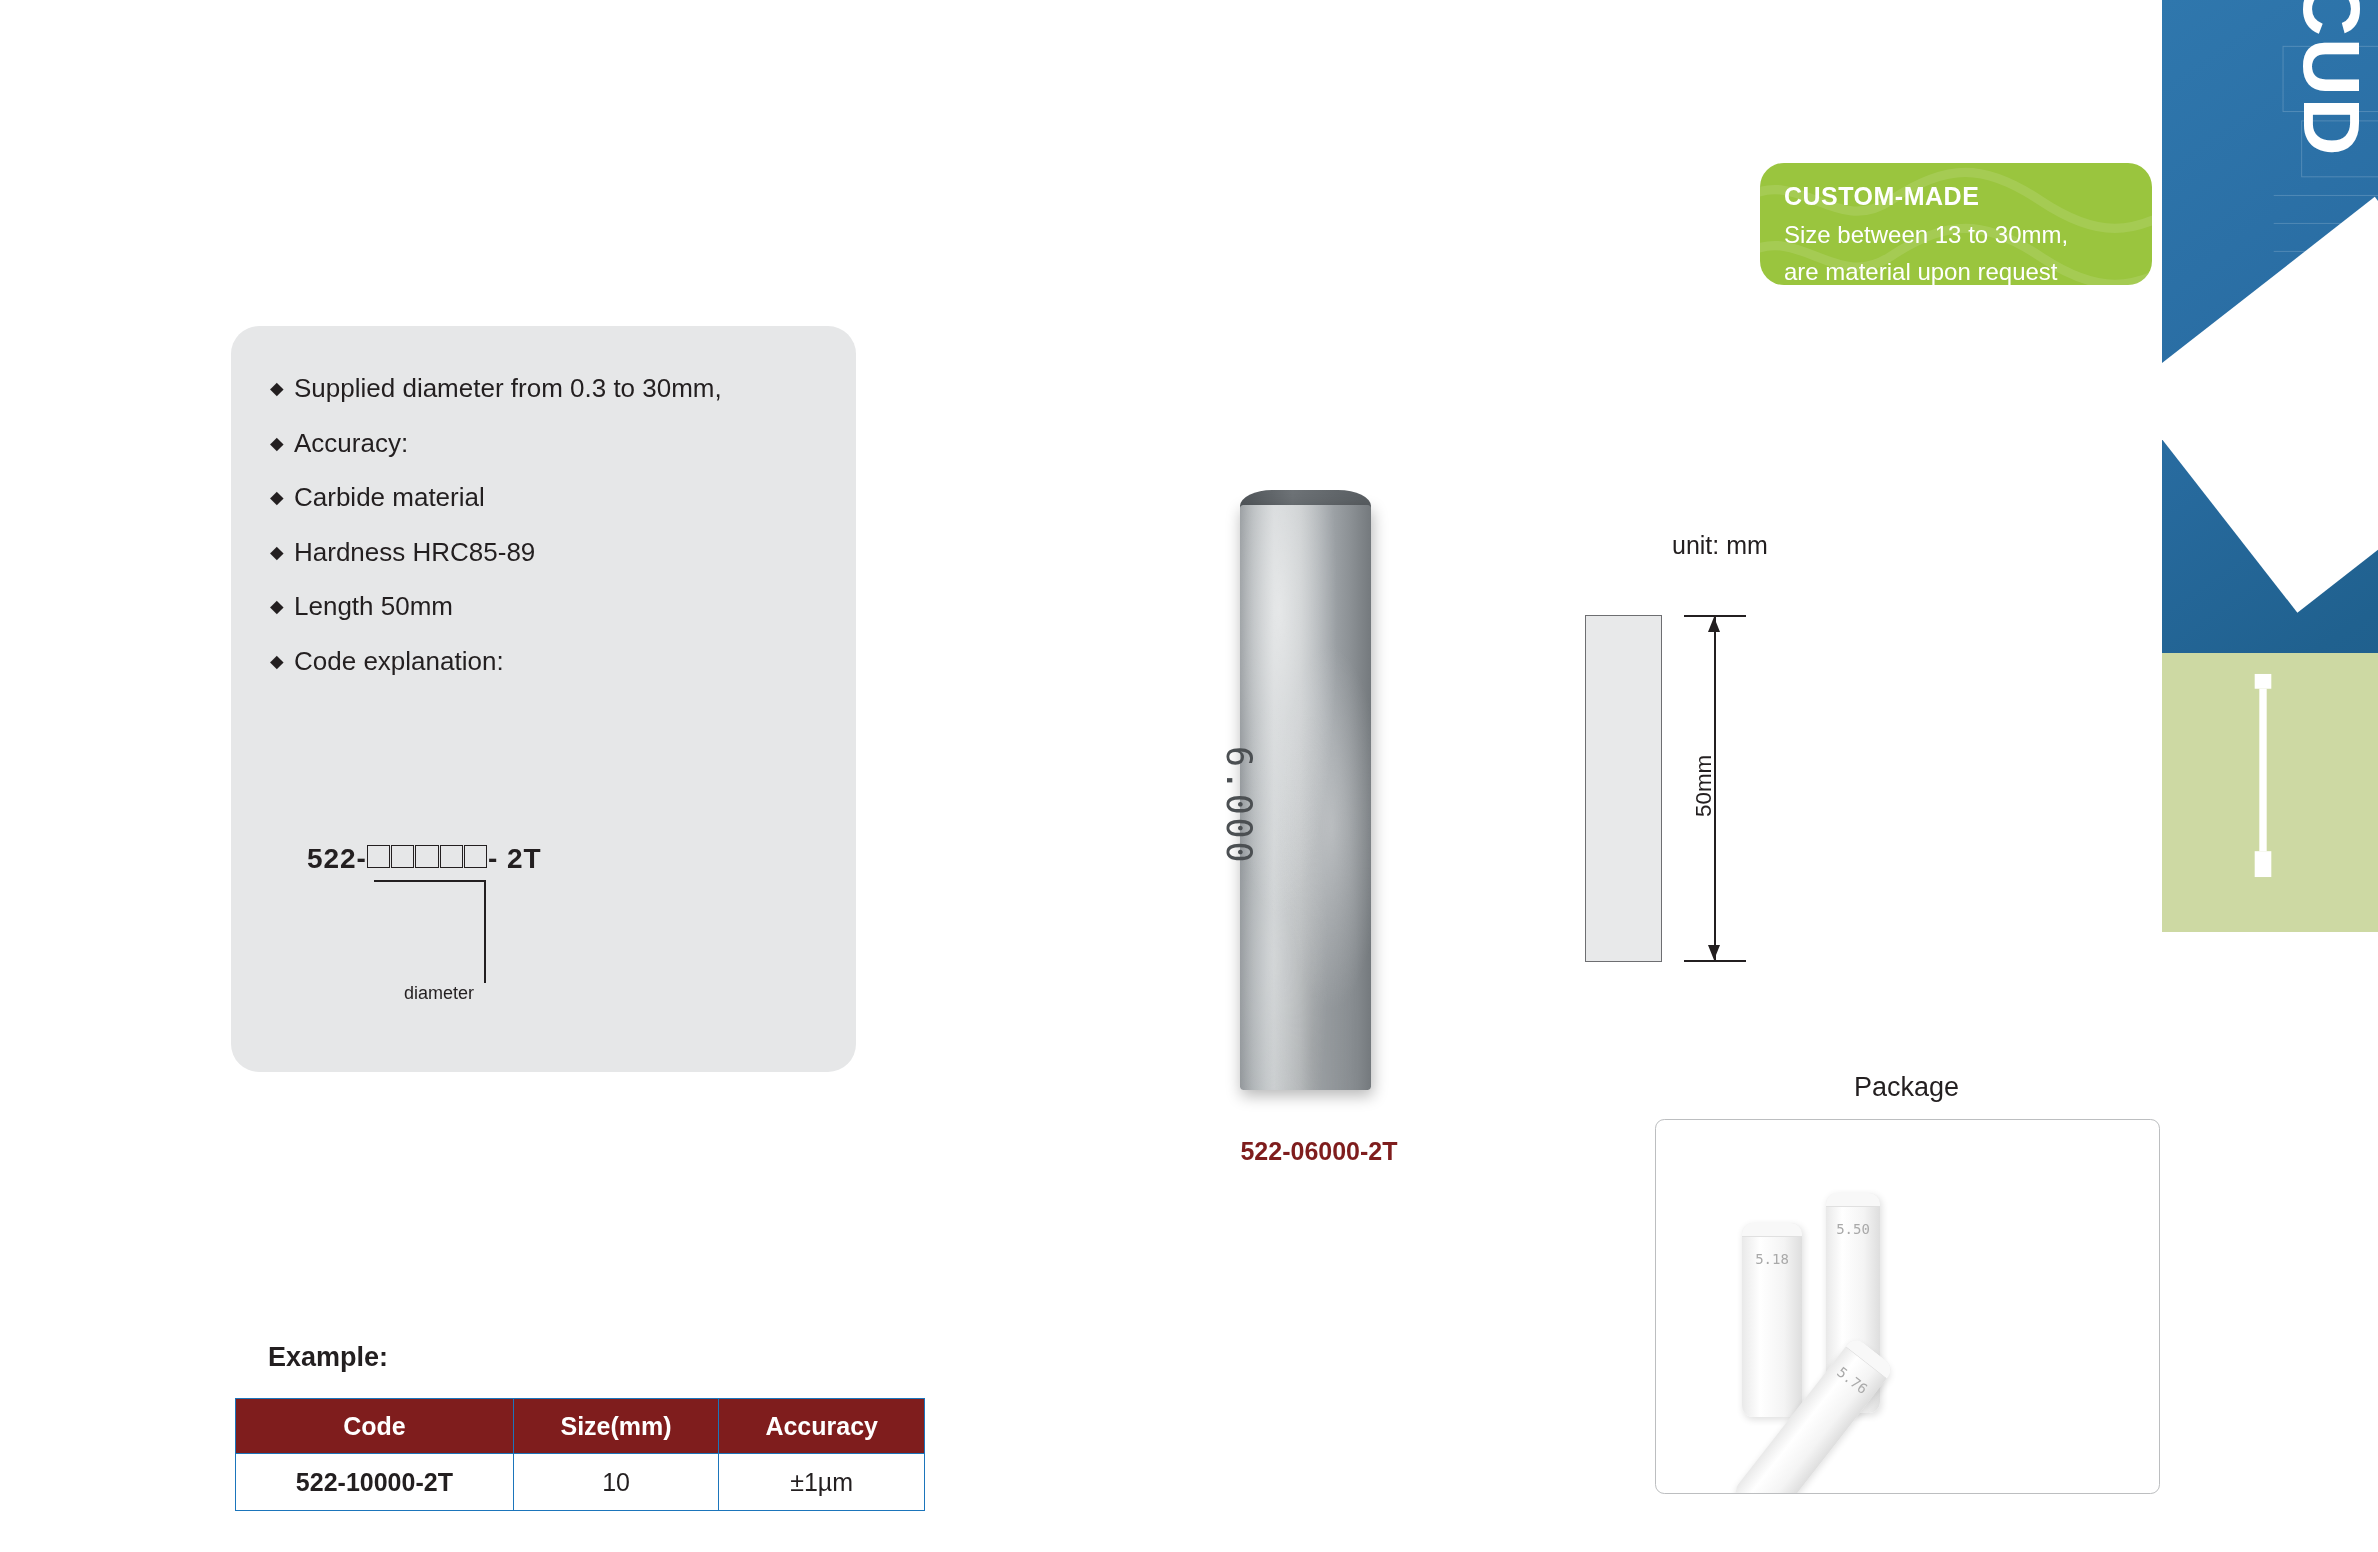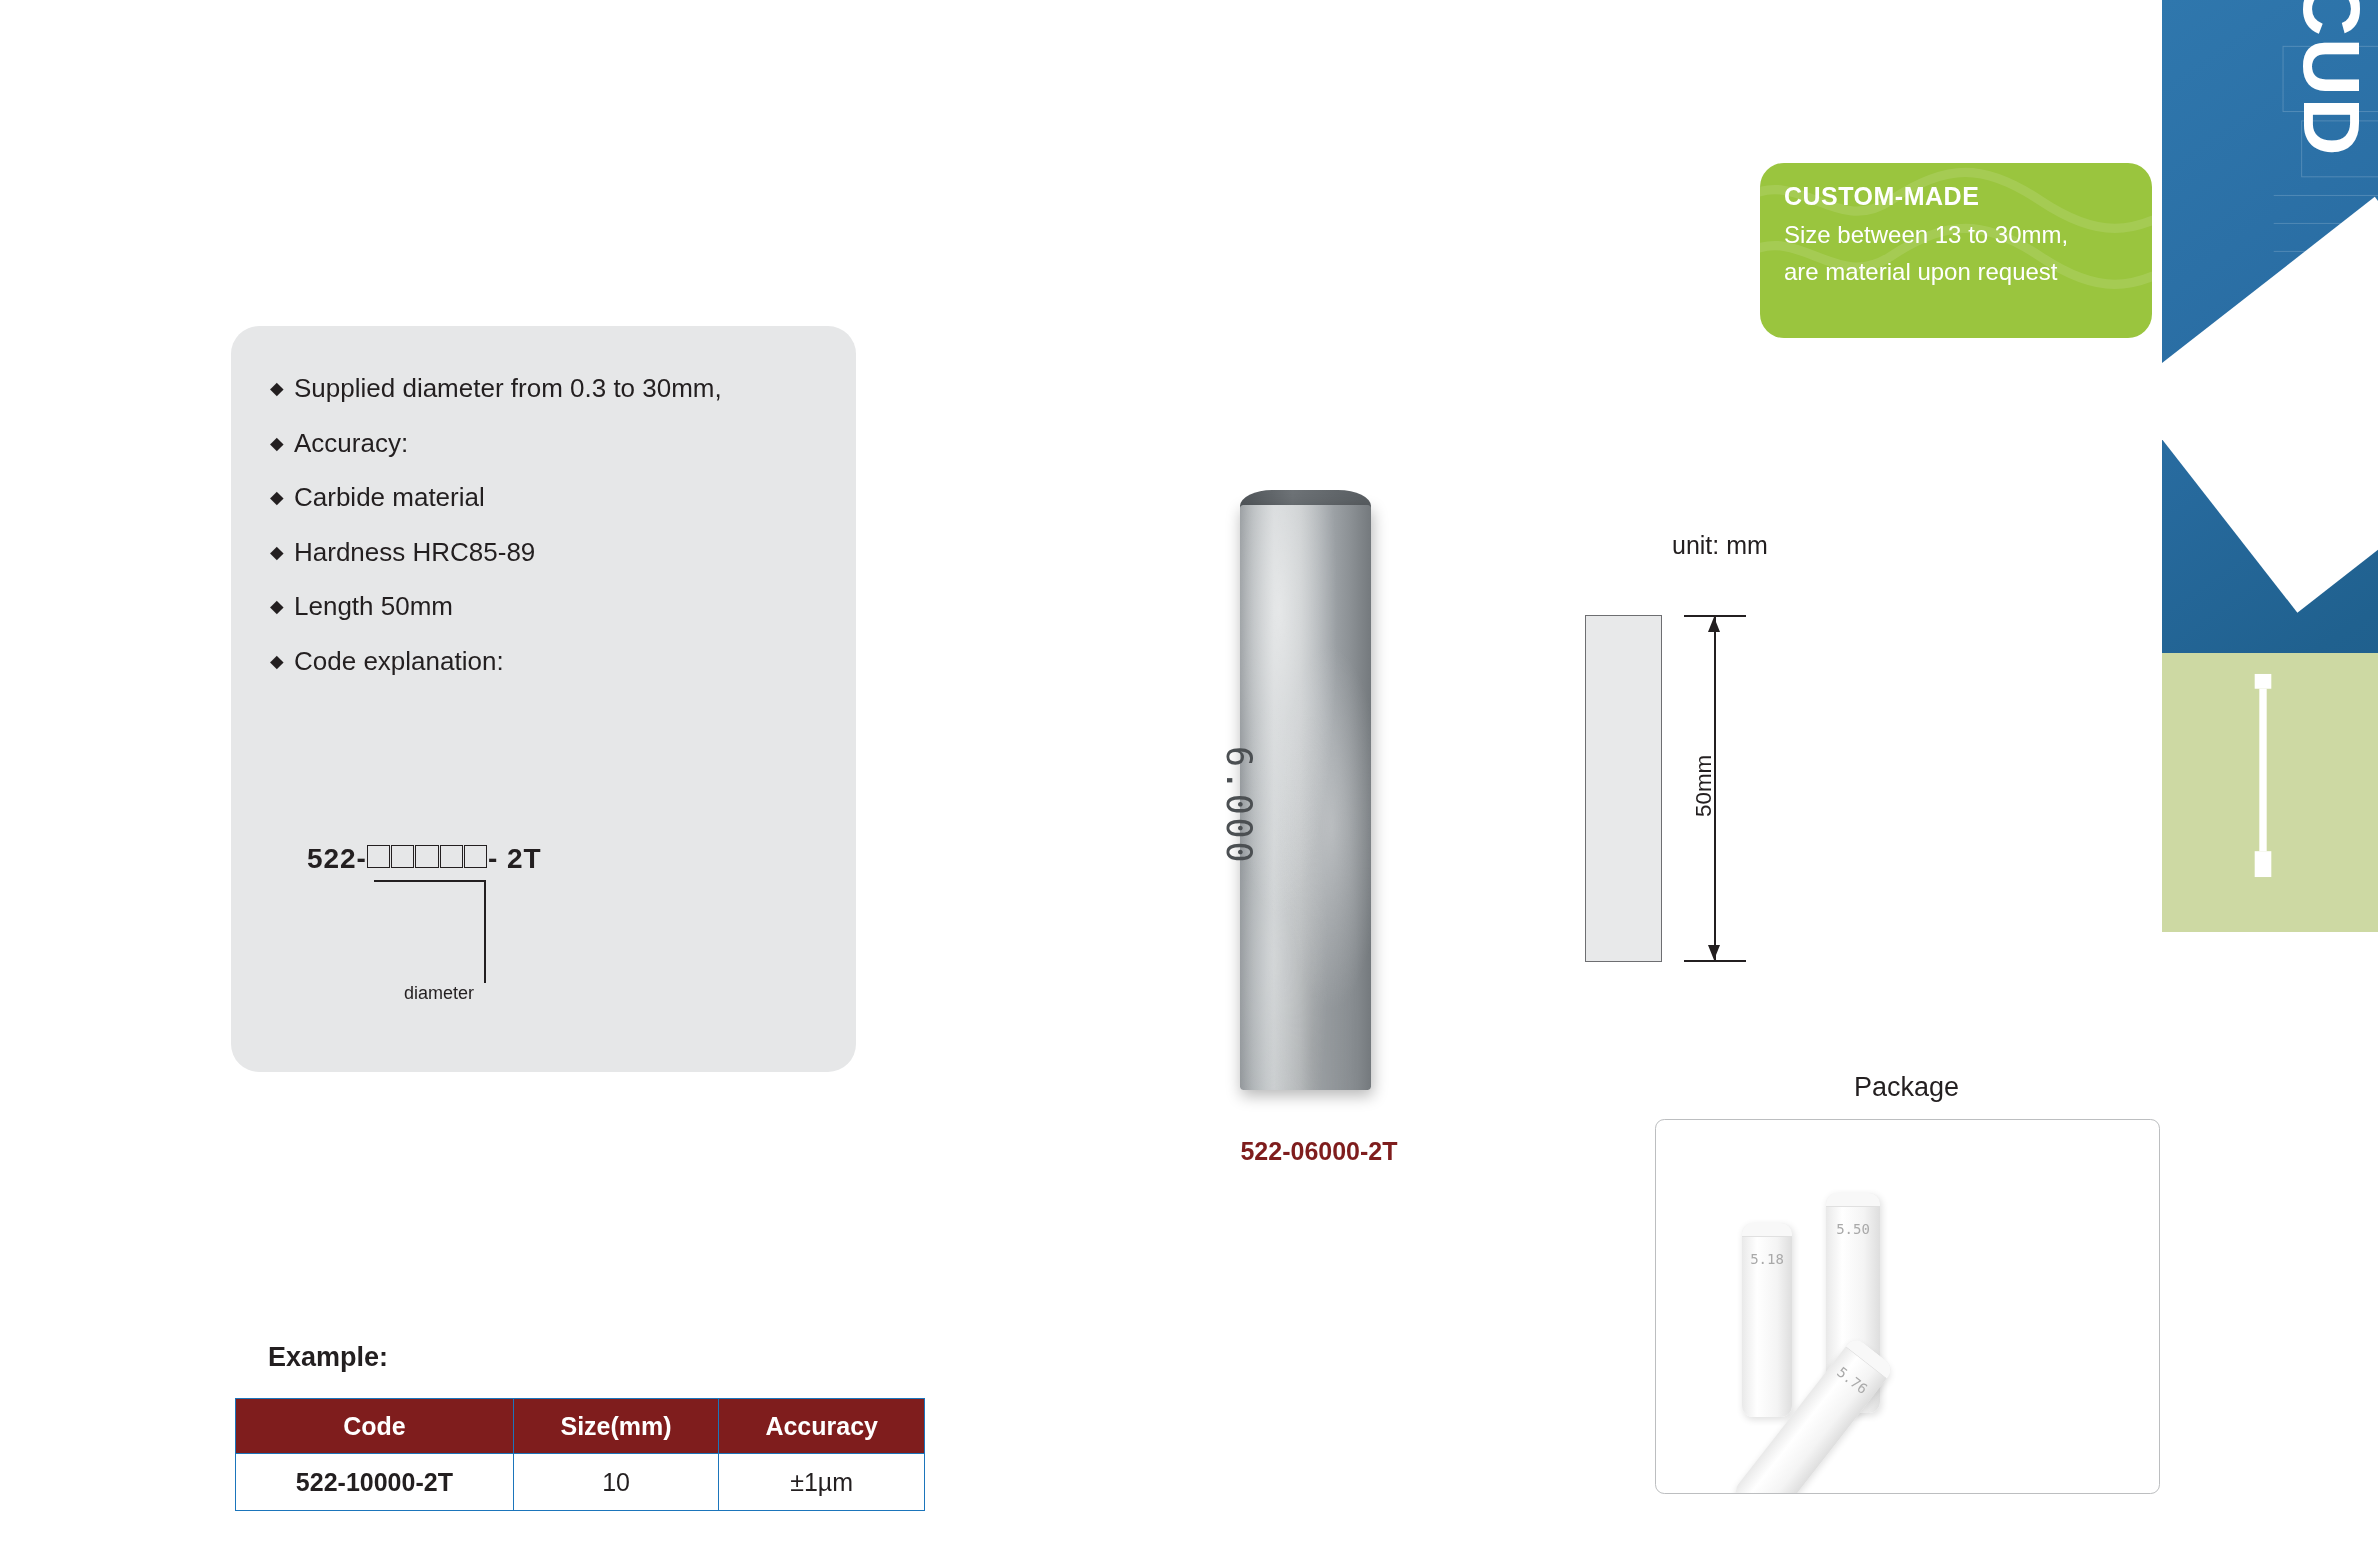--- a/index.html
+++ b/index.html
@@ -128,21 +128,21 @@
     color: #231f20;
     letter-spacing: 1.4px;
   }
 
   
   #custom-badge {
     position: absolute;
     left: 1760px;
     top: 163px;
     width: 392px;
-    height: 175px;
+    height: 122px;
     background: #9ac53e;
     border-radius: 24px;
     overflow: hidden;
   }
   #custom-badge .watermark {
     position: absolute;
     inset: 0;
     opacity: .22;
   }
   #custom-badge .cm-title {
@@ -431,21 +431,21 @@
   .pkg-pin .num {
     position: absolute;
     left: 0;
     right: 0;
     top: 28px;
     text-align: center;
     font-family: "DejaVu Sans Mono", monospace;
     font-size: 14px;
     color: #a9a9a9;
   }
-  #pkg-pin-1 { left: 86px; top: 103px; width: 50px; height: 194px; }
+  #pkg-pin-1 { left: 86px; top: 103px; width: 60px; height: 194px; }
   #pkg-pin-2 { left: 170px; top: 73px;  width: 54px; height: 220px; }
   #pkg-pin-3 {
     left: 198px; top: 216px; width: 52px; height: 199px;
     transform: rotate(38deg);
     transform-origin: top left;
   }
 
   
   #example-label {
     position: absolute;

